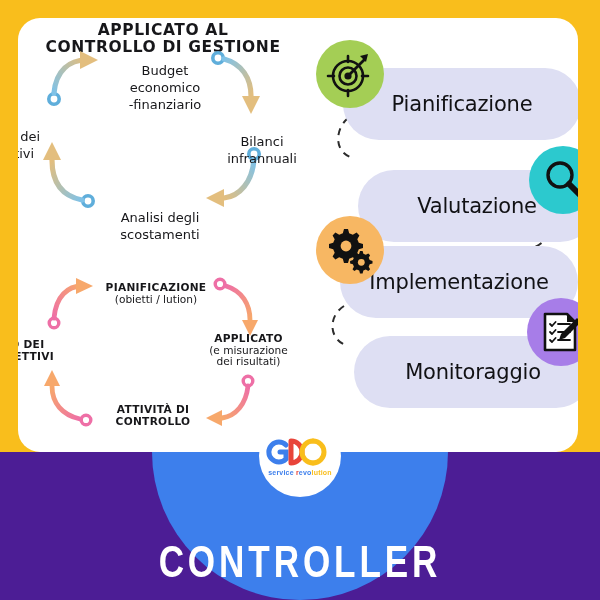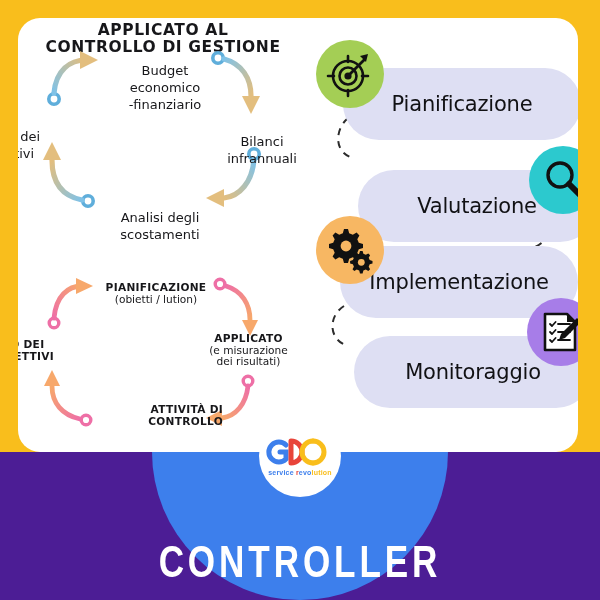--- a/index.html
+++ b/index.html
@@ -216,21 +216,21 @@
         <div class="sub">(obietti / lution)</div>
       </div>
 
       <div class="cyc-label" style="left:168px;top:315px;width:125px;">
         <div>APPLICATO</div>
         <div class="sub" style="white-space:pre-line;">(e misurazione
 dei risultati)</div>
       </div>
 
       <div class="cyc-label" style="left:65px;top:386px;width:140px;">
-        <div style="white-space:pre-line;text-align:right;">ATTIVITÀ DI
+        <div style="white-space:pre-line;">ATTIVITÀ DI
 CONTROLLO</div>
       </div>
 
       <div class="cyc-label" style="left:-30px;top:321px;width:100px;text-align:left;">
         <div style="white-space:pre-line;">UDIO DEI
 ORRETTIVI</div>
       </div>
     </div>
 
     <svg style="position:absolute;left:0;top:0;" width="560" height="434">

